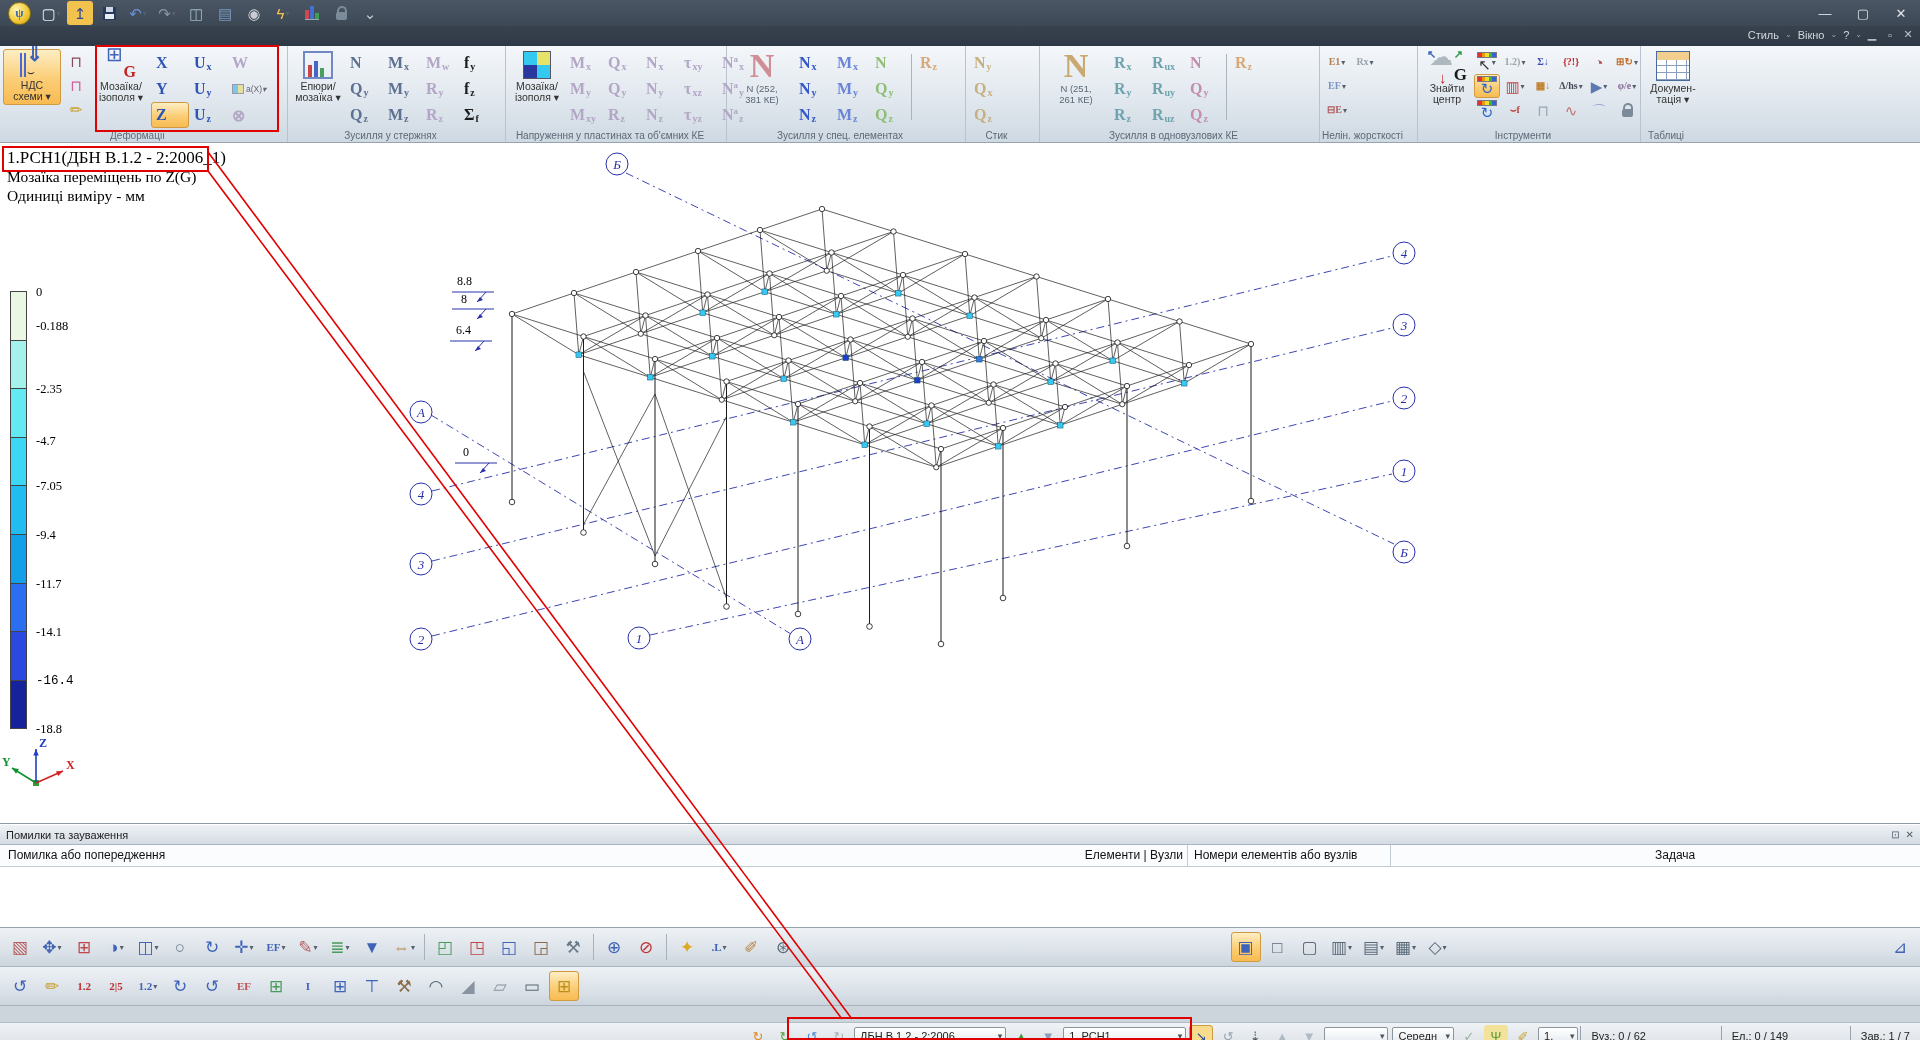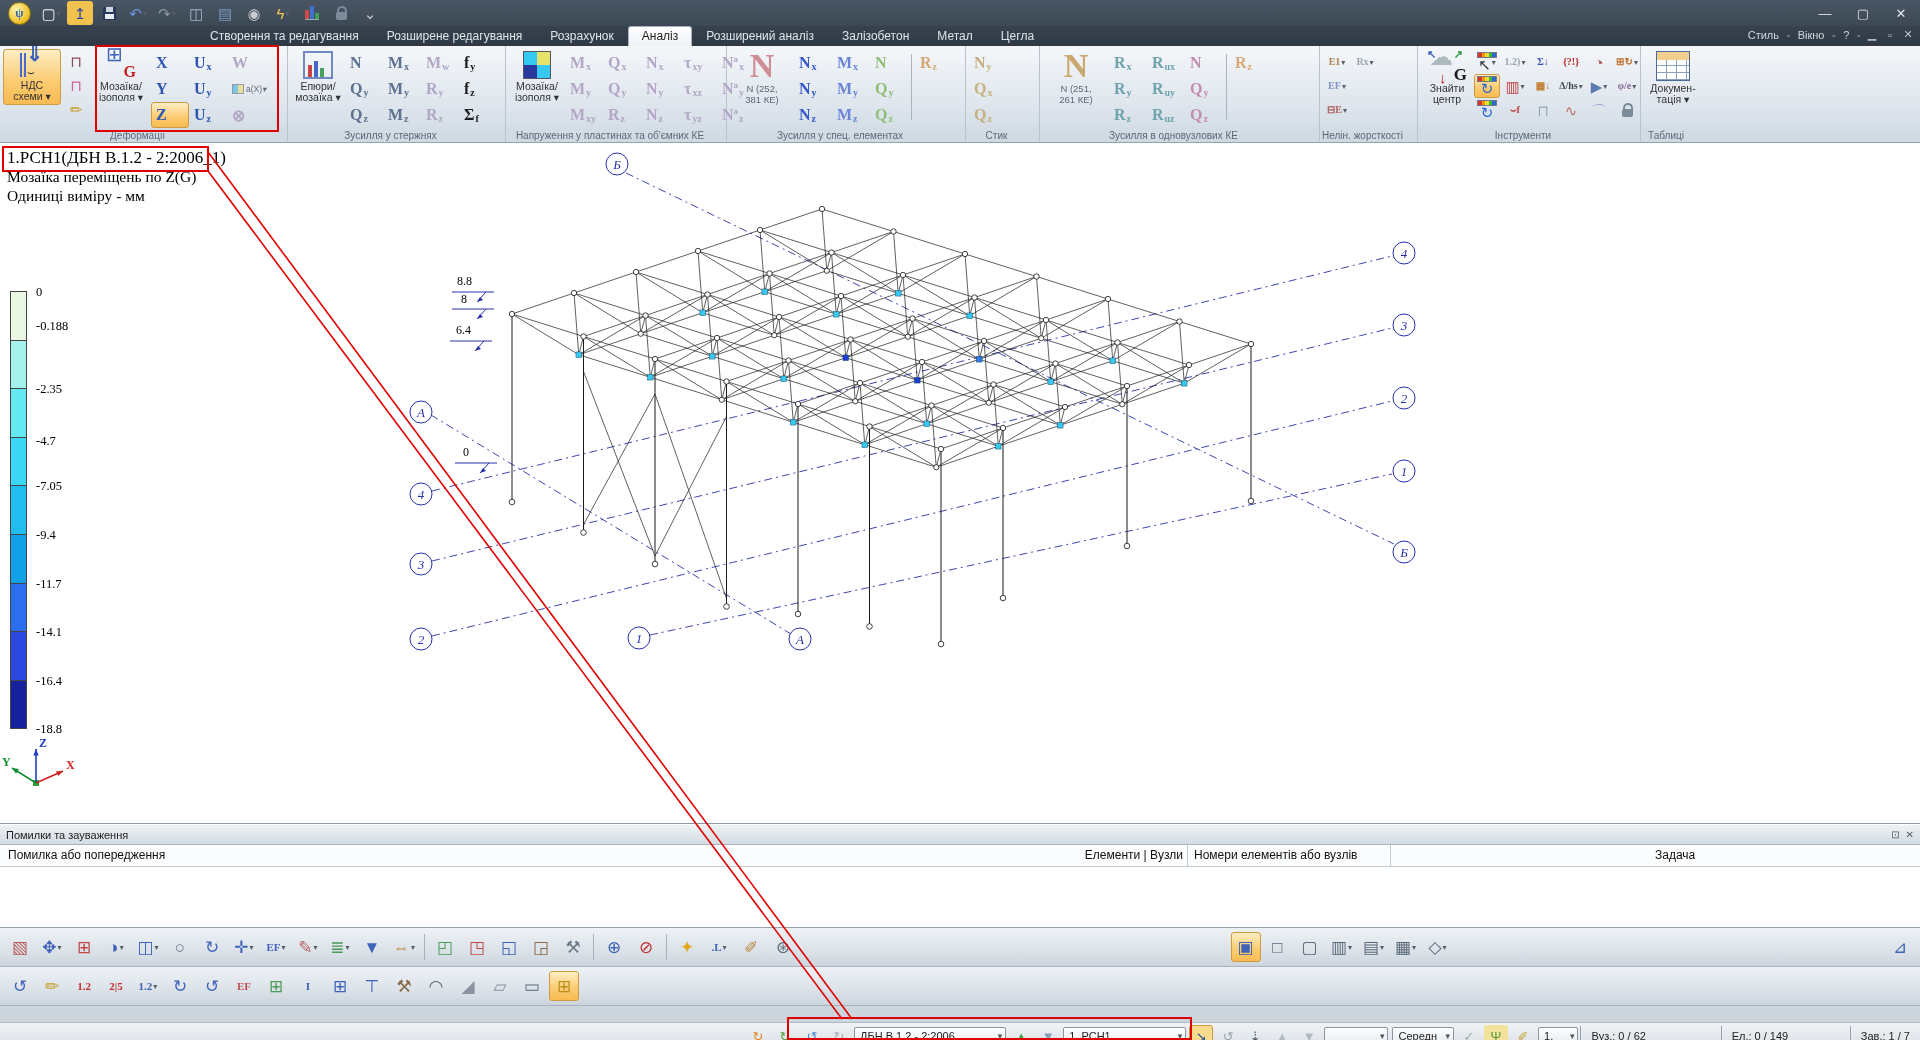--- a/index.html
+++ b/index.html
@@ -191,30 +191,20 @@
         </span>
       </span>
     <span class="winctl">
       <span>—</span>
       <span>▢</span>
       <span>✕</span>
     </span>
   </div>
 
   <div class="tabrow">
-    <div class="tabs" id="tabs">
-        <span class="tab">Створення та редагування</span>
-        <span class="tab">Розширене редагування</span>
-        <span class="tab">Розрахунок</span>
-        <span class="tab active">Аналіз</span>
-        <span class="tab">Розширений аналіз</span>
-        <span class="tab">Залізобетон</span>
-        <span class="tab">Метал</span>
-        <span class="tab">Цегла</span>
-      </div>
     <div class="tabrow-right">
       <span class="mi">Стиль</span>
         <span class="dd">⌄</span>
       <span class="mi">Вікно</span>
         <span class="dd">⌄</span>
       <span class="mi">?</span>
         <span class="dd">⌄</span>
       <span class="mini">▁</span>
       <span class="mini">▫</span>
       <span class="mini">✕</span>
@@ -1122,21 +1112,21 @@
         <div class="cell" style="top: 340.2px; height: 49.6px; width: 17px; background: rgb(43, 73, 224);"></div>
         <div class="cell" style="top: 388.8px; height: 49.6px; width: 17px; background: rgb(22, 33, 156);"></div>
         <div class="lab" style="top: -6px;">0</div>
         <div class="lab" style="top: 28px;">-0.188</div>
         <div class="lab" style="top: 91.2px;">-2.35</div>
         <div class="lab" style="top: 143px;">-4.7</div>
         <div class="lab" style="top: 188.4px;">-7.05</div>
         <div class="lab" style="top: 237px;">-9.4</div>
         <div class="lab" style="top: 285.6px;">-11.7</div>
         <div class="lab" style="top: 334.2px;">-14.1</div>
-        <div class="lab" style="top: 382.8px;">-16.4</div>
+        <div class="lab" style="top: 382.8px; font-family: Liberation Mono, monospace;">-16.4</div>
         <div class="lab" style="top: 431.4px;">-18.8</div>
       </div>
   </div>
 
   <div class="errtitle">
     <span>Помилки та зауваження</span>
     <span class="btns">
       <span>⊡</span>
       <span>✕</span>
     </span>

